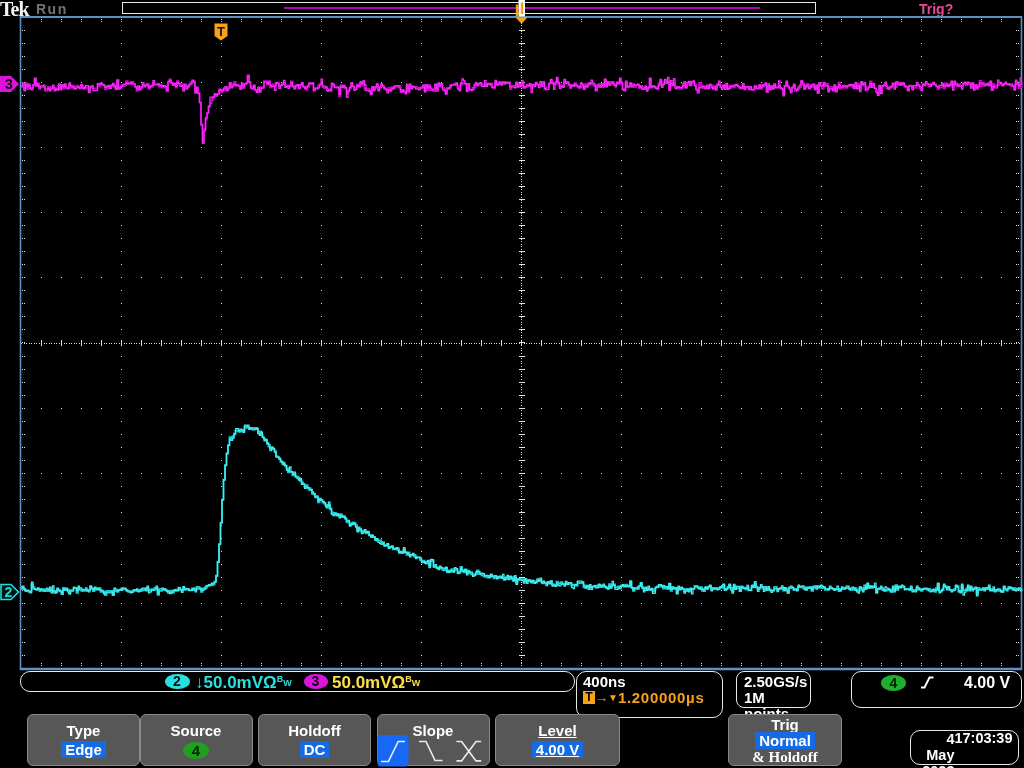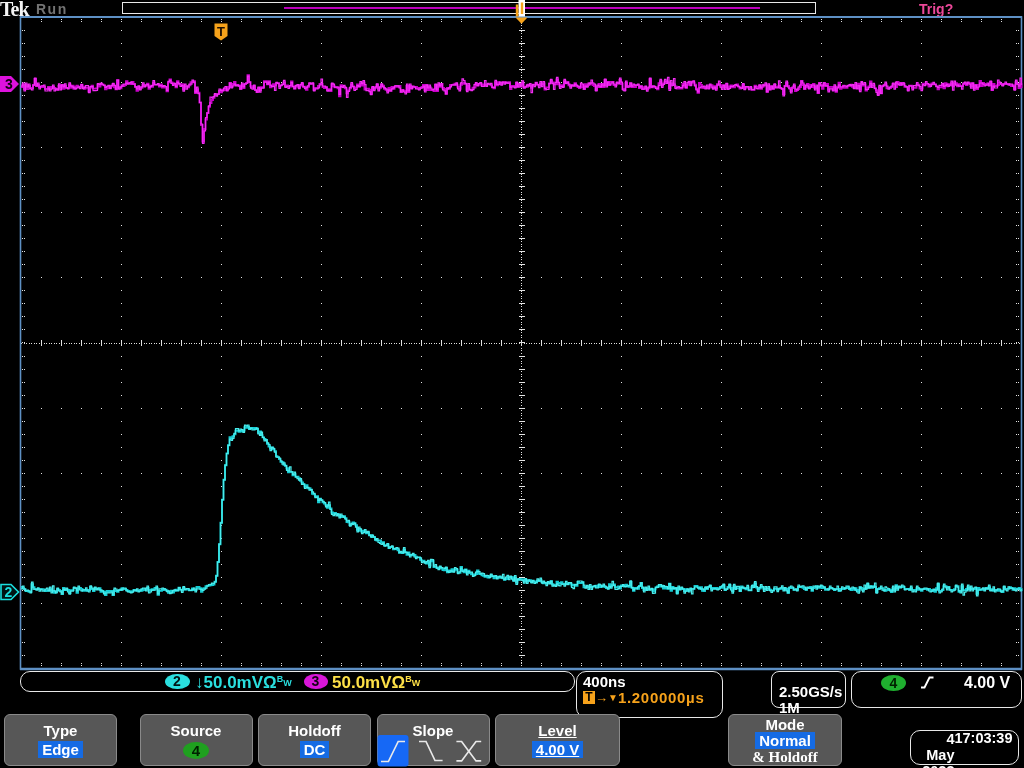--- a/index.html
+++ b/index.html
@@ -29,53 +29,53 @@
 
 <div class="rbox" style="left:576px; top:670.5px; width:147px; height:47px; border-radius:10px; padding:1px 0 0 6px;">
   <div style="line-height:17px; font-size:15px;">400ns</div>
   <div style="line-height:15px; font-size:15px; color:#f6a21b; display:flex; align-items:center;">
     <span style="display:inline-block; width:12px; height:13px; background:#f6a21b; color:#000; font-size:12px; line-height:13px; text-align:center;">T</span>
       <span style="font-size:13px;">→</span>
       <span style="font-size:10px;">▼</span>
       <span style="letter-spacing:0.7px;">1.200000µs</span>
     </div>
 </div>
-<div class="rbox" style="left:736px; top:670.5px; width:75px; height:37.5px; border-radius:8px; padding:11px 0 0 7px;margin-left:35px;">
+<div class="rbox" style="left:736px; top:670.5px; width:75px; height:37.5px; border-radius:8px; padding:1px 0 0 7px;">
   <div style="line-height:17px;">2.50GS/s</div>
   <div style="line-height:16px;">1M points</div>
 </div>
 <div class="rbox" style="left:851px; top:670.5px; width:171px; height:37.5px; border-radius:10px;">
   <div class="abs" style="left:29px; top:3.5px; width:25px; height:16px; background:#1faf2f; border-radius:50%; color:#002000; font-size:14px; text-align:center; line-height:16px;">4</div>
   <svg class="abs" style="left:68px; top:4px;" width="15" height="13" viewBox="0 0 15 13">
       <path d="M1,11.5 H4.5 L9.5,1.5 H13.5" fill="none" stroke="#fff" stroke-width="1.9"></path>
     </svg>
   <div class="abs" style="left:112px; top:2.5px; font-size:16px;">4.00 V</div>
 </div>
 
-<div class="btn" style="left:4px; width:113px;">
+<div class="btn" style="left:27px; width:113px;">
     <div class="t1">Type</div>
     <div class="t2"><span class="hl">Edge</span></div>
   </div>
 <div class="btn" style="left:139.5px; width:113px;">
     <div class="t1">Source</div>
     <div class="t2"><span style="display:inline-block; width:26px; height:17px; background:#1fa01f; border-radius:50%; color:#002000; line-height:17px;">4</span></div>
   </div>
 <div class="btn" style="left:258px; width:113px;">
     <div class="t1">Holdoff</div>
     <div class="t2"><span class="hl">DC</span></div>
   </div>
 <div class="btn" style="left:376.5px; width:113px;">
     <div class="t1">Slope</div>
   </div>
 <div class="btn" style="left:495px; width:125px;text-decoration:underline;">
     <div class="t1">Level</div>
     <div class="t2"><span class="hl">4.00 V</span></div>
   </div>
 <div class="btn" style="left:728px; width:114px;">
-    <div style="margin-top:2px; line-height:16px;">Mode</div>
+    <div style="margin-top:2px; line-height:16px;">Trig</div>
     <div style="line-height:16px;"><span class="hl">Normal</span></div>
     <div style="line-height:16px;font-family:Liberation Serif, serif;">&amp; Holdoff</div>
   </div>
 <div class="abs" style="left:909.5px; top:730px; width:109px; height:35px; border:1.5px solid #e8e8e8; border-radius:10px; background:#000; color:#fff; font-size:14.5px; padding:0 5px; display:flex; flex-direction:row; justify-content:center;">
   <div style="text-align:right; line-height:16px;">4 May 2023</div>
   <div style="text-align:left; line-height:15px;">17:03:39</div>
 </div>
 
 <svg class="abs" style="left:0; top:0; pointer-events:none;" width="1024" height="768" viewBox="0 0 1024 768">
 <g shape-rendering="crispEdges" stroke="#e3e3e3" stroke-width="1" fill="none">

